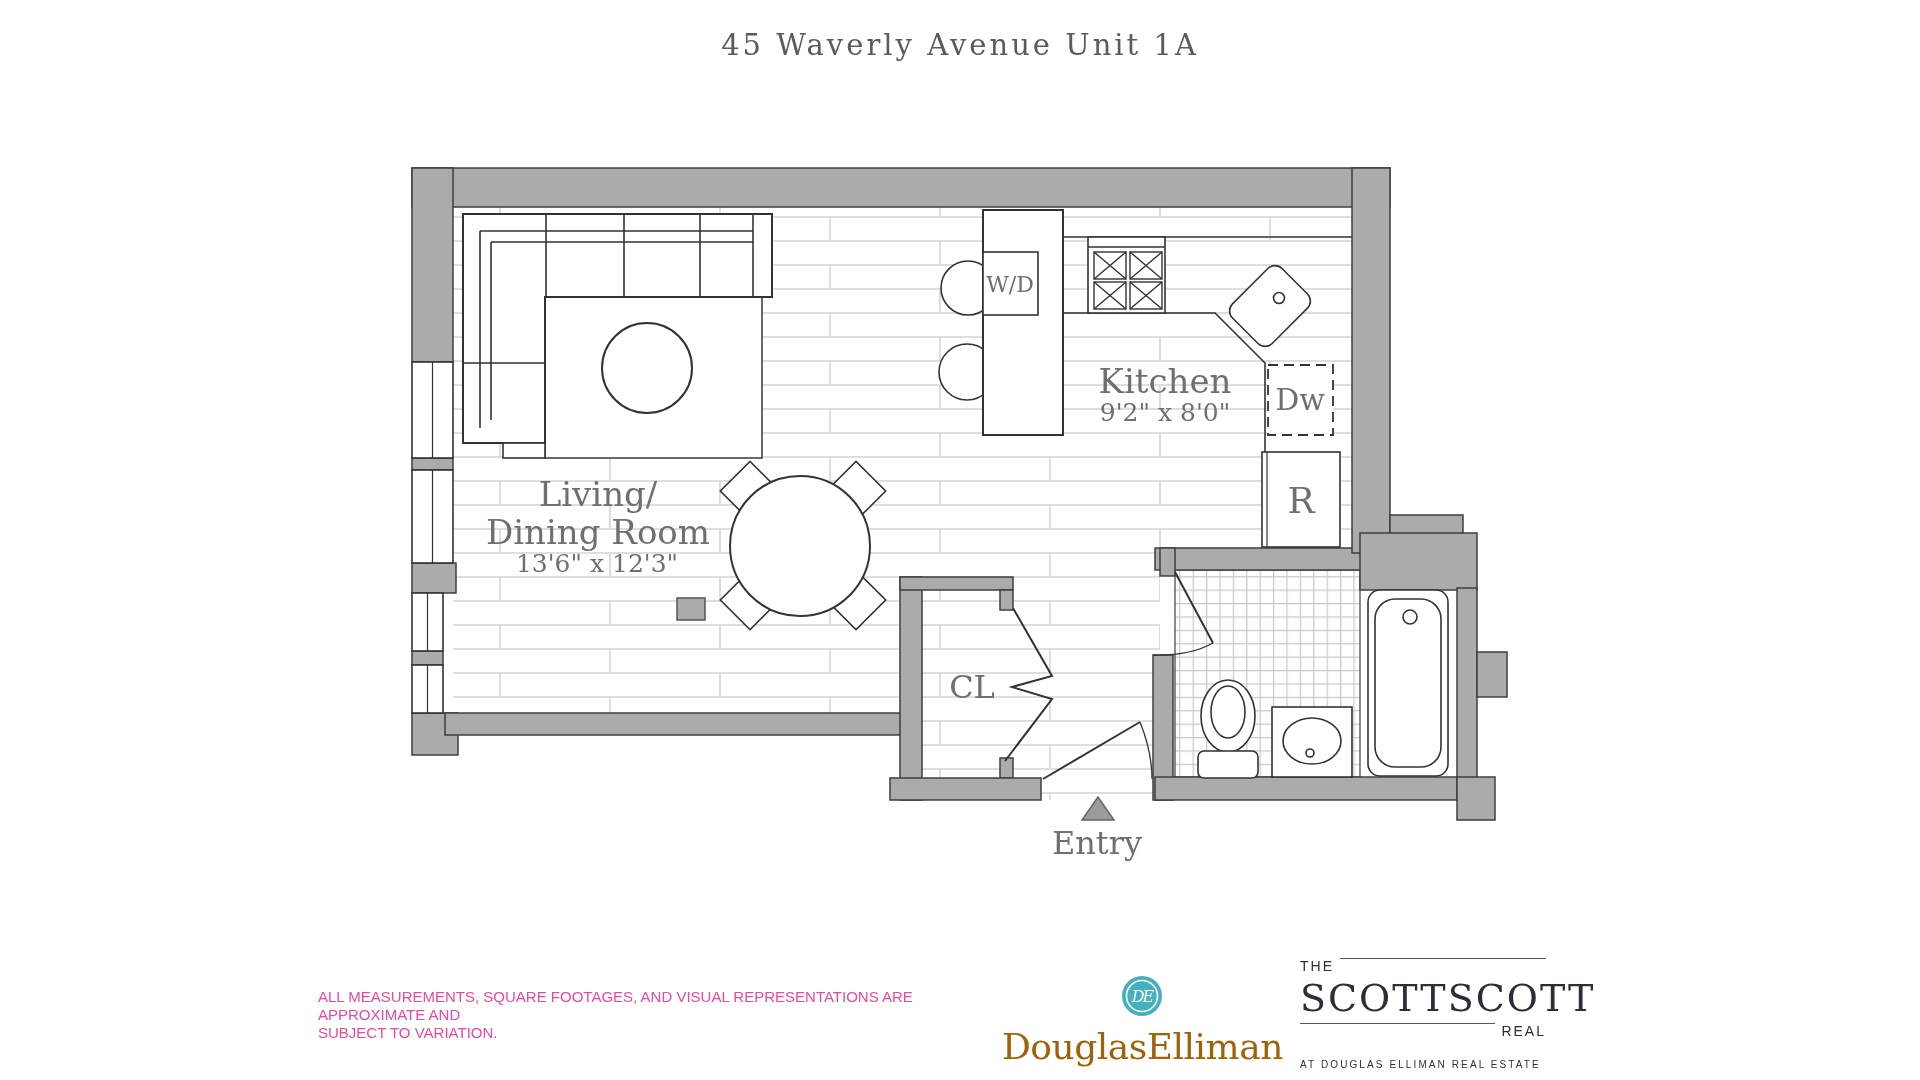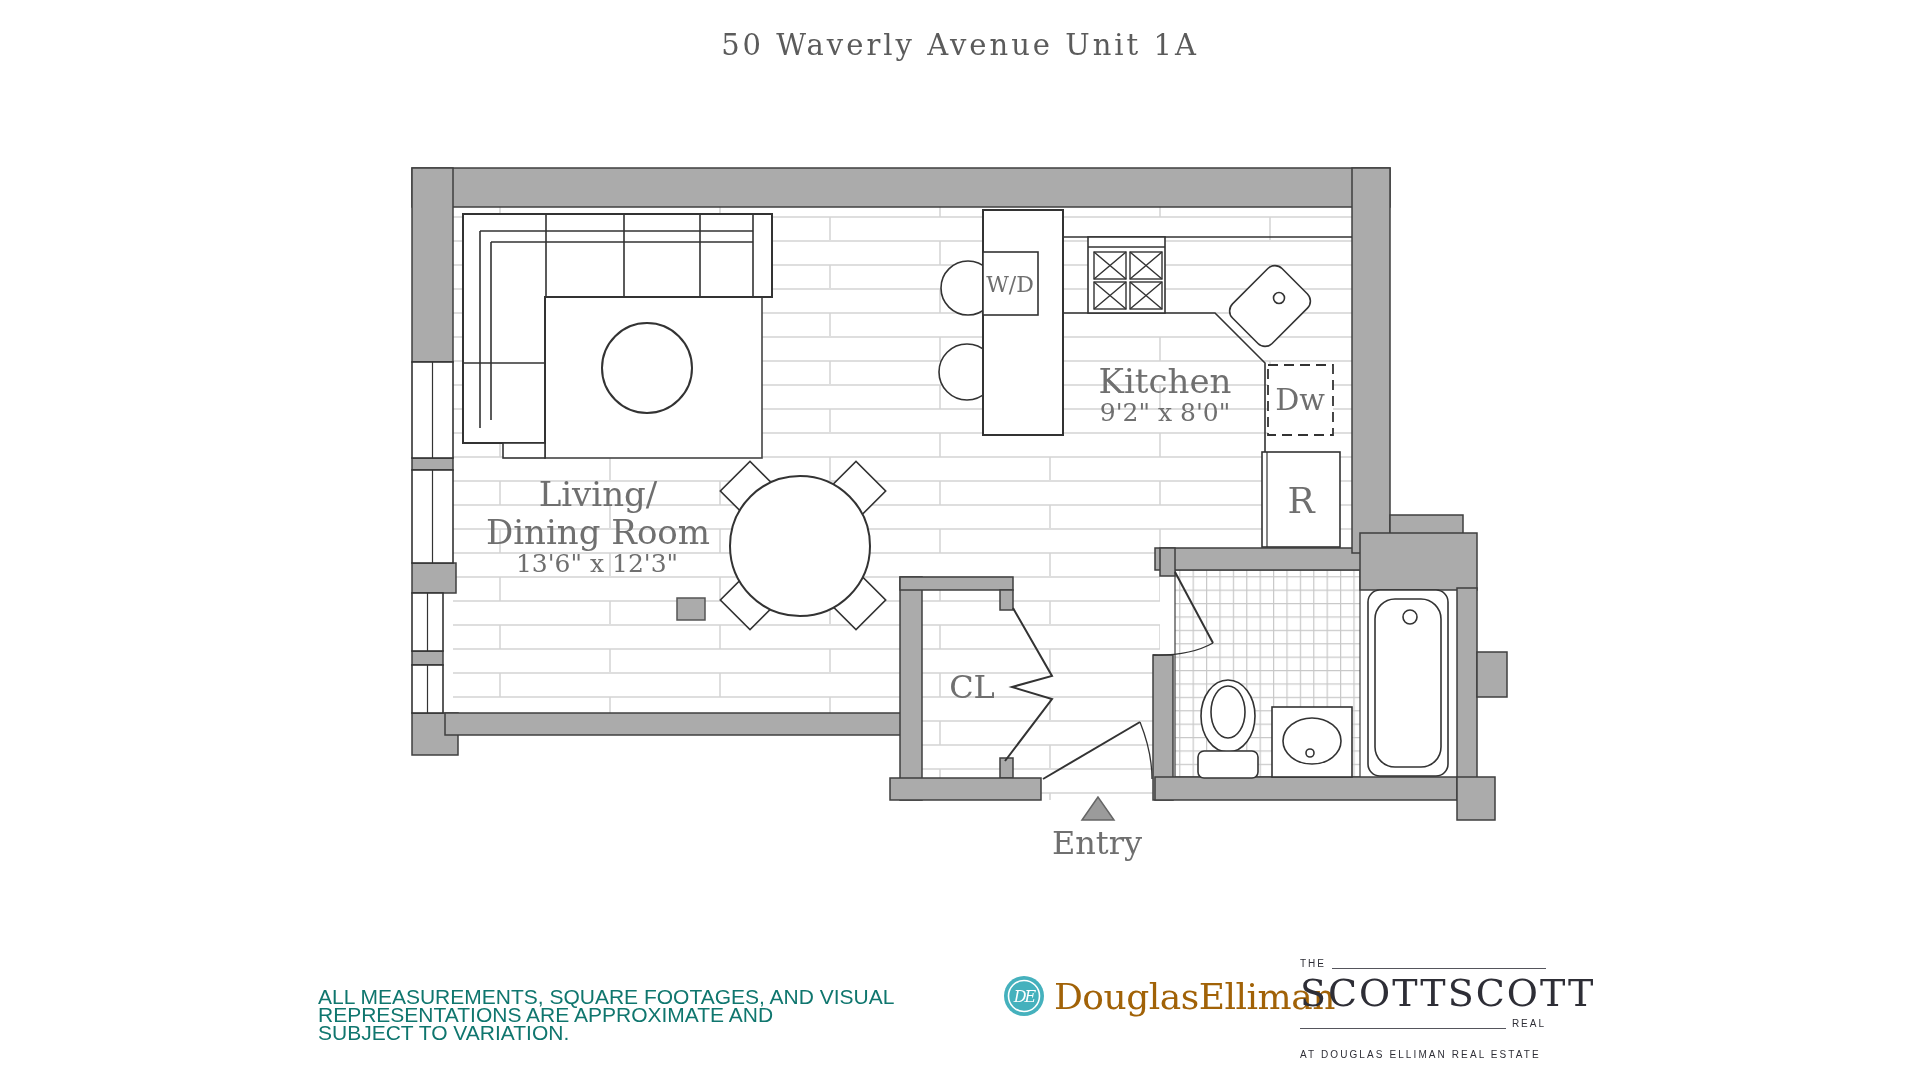--- a/index.html
+++ b/index.html
@@ -10,39 +10,39 @@
   svg text{user-select:none;}
   .lbl{fill:#6f6f6f;font-family:"DejaVu Serif","Liberation Serif",serif;text-anchor:middle;}
   .wall{fill:#ababab;stroke:#3f3f3f;stroke-width:1.5;}
   .wood{fill:url(#woodPat);}
   .tile{fill:url(#tilePat);stroke:#3f3f3f;stroke-width:1.2;}
   .furn{fill:#ffffff;stroke:#333;stroke-width:2;}
   .furnt{fill:#ffffff;stroke:#333;stroke-width:1.6;}
   .ln{fill:none;stroke:#333;stroke-width:1.6;}
   .lnw{fill:none;stroke:#333;stroke-width:2;}
   .disclaimer{position:absolute;left:318px;top:988px;width:640px;
-        font-family:"Liberation Sans",sans-serif;font-size:21px;line-height:18px;color:#0f766e;}
-  .de-logo{position:absolute;left:1002px;top:974px;display:flex;align-items:center;gap:8px;}
+        font-family:"Liberation Sans",sans-serif;font-size:15px;line-height:18px;color:#ec4899;}
+  .de-logo{position:absolute;left:1002px;top:974px;display:flex;align-items:center;gap:8px;flex-direction:column;}
   .de-wordmark{font-family:"DejaVu Serif","Liberation Serif",serif;font-size:36px;color:#a16207;letter-spacing:-0.5px;}
   .team-badge{position:absolute;left:1300px;top:958px;width:246px;color:#2e2e36;}
-  .tb-row1,.tb-row3{display:flex;align-items:flex-end;gap:6px;
-        font-family:"Liberation Sans",sans-serif;font-size:10px;letter-spacing:2px;}
+  .tb-row1,.tb-row3{display:flex;align-items:flex-start;gap:6px;
+        font-family:"Liberation Sans",sans-serif;font-size:14px;letter-spacing:2px;}
   .tb-rule{flex:1;height:1px;background:#55555c;}
   .tb-row2{display:flex;align-items:center;justify-content:space-between;margin:2px 0 3px 0;}
   .tb-name{font-family:"DejaVu Serif","Liberation Serif",serif;font-size:38px;letter-spacing:2px;}
   .tb-div{width:2px;height:27px;background:#9a9aa0;}
   .tb-row4{margin-top:20px;font-family:"Liberation Sans",sans-serif;font-size:10px;
         letter-spacing:2.1px;white-space:nowrap;}
 </style>
 </head>
 <body>
 
 <div class="page">
 
-  <div class="plan-title">50 Waverly Avenue Unit 1A</div>
+  <div class="plan-title">45 Waverly Avenue Unit 1A</div>
 
   <svg width="1920" height="1080" viewBox="0 0 1920 1080" style="position:absolute;left:0;top:0;">
     <defs>
       <pattern id="woodPat" patternUnits="userSpaceOnUse" width="220" height="48">
         <rect width="220" height="48" fill="#ffffff"></rect>
         <path d="M0,1 H220 M0,25 H220" stroke="#d4d4d4" stroke-width="1.5" fill="none"></path>
         <path d="M60,1 V25 M170,25 V48" stroke="#d4d4d4" stroke-width="1.5" fill="none"></path>
       </pattern>
       <pattern id="tilePat" patternUnits="userSpaceOnUse" width="13.4" height="13.4">
         <rect width="13.4" height="13.4" fill="#ffffff"></rect>

